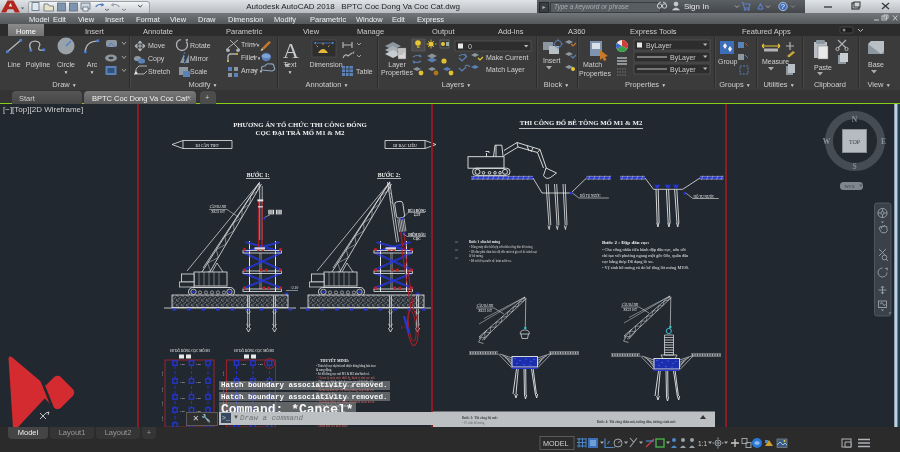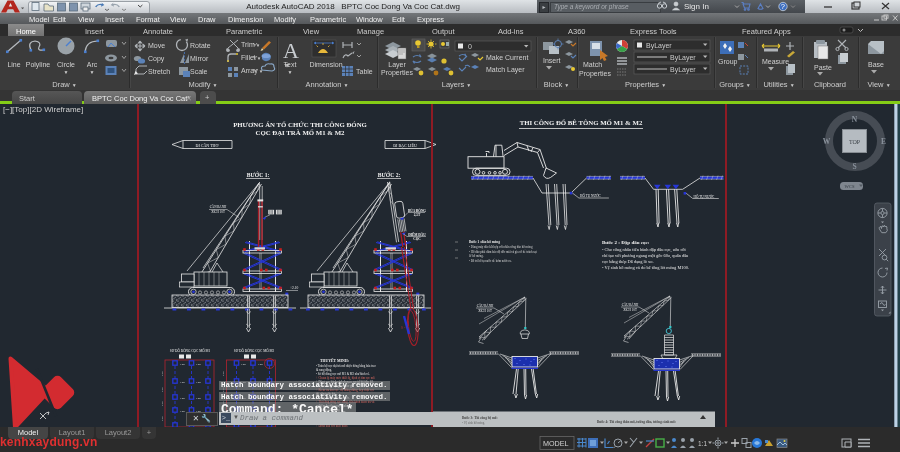--- a/index.html
+++ b/index.html
@@ -20,21 +20,21 @@
 #ribtabs{left:0;top:24px;width:900px;height:12px;background:#2c2c2c;color:#cdcdcd;font-size:7.5px;}
 #ribtabs span{position:absolute;top:2.5px;}
 #ribtabs .active{background:linear-gradient(#8b8b8b,#6e6e6e);color:#fff;}
 
 #ribbon{left:0;top:36px;width:900px;height:54px;background:#3b3b3b;color:#c8c8c8;}
 .psep{position:absolute;top:1px;width:1px;height:51px;background:#2c2c2c;border-right:1px solid #464646;}
 .plabel{position:absolute;top:44px;height:9px;font-size:7.5px;color:#cdcdcd;text-align:center;}
 .ritem{position:absolute;font-size:7px;color:#d0d0d0;text-align:center;}
 .rsmall{position:absolute;font-size:7px;color:#d0d0d0;}
 
-#filetabs{left:0;top:90px;width:900px;height:14px;background:#343434;border-bottom:3px solid #84cc16;box-sizing:border-box;}
+#filetabs{left:0;top:90px;width:900px;height:14px;background:#343434;border-bottom:1px solid #84cc16;box-sizing:border-box;}
 .ftab{position:absolute;top:1px;height:13px;font-size:7.5px;border-radius:4px 4px 0 0;}
 
 #canvas{left:0;top:104px;width:900px;height:323px;background:#212830;overflow:hidden;}
 #dwg text{font-family:"Liberation Serif",serif;}
 
 #bottombar{left:0;top:427px;width:900px;height:25px;background:#2b2b2b;}
 .mtab{position:absolute;top:0px;height:12px;font-size:7.5px;border-radius:0 0 4px 4px;color:#9a9a9a;background:#353535;text-align:center;}
 #wm{left:0px;top:435px;width:200px;font-size:12px;font-weight:bold;color:#e03030;letter-spacing:0.2px;}
 </style>
 </head>
@@ -786,21 +786,20 @@
     <path d="M10.5,18.5 L49,51 L15,87.5 Z" fill="#d32b30" stroke="#d32b30" stroke-width="4" stroke-linejoin="round"></path>
     <rect x="44.2" y="39.2" width="26.6" height="26.6" rx="5" fill="#d32b30" transform="rotate(45 57.5 52.5)"></rect>
     <path d="M37,29 L56,76" stroke="#212830" stroke-width="2.6"></path>
   </svg>
 
   <div class="abs" id="bottombar"></div>
   <div class="abs mtab" style="left:8px;width:40px;background:#454545;color:#f0f0f0;top:427px;"><span style="position:relative;top:1px">Model</span></div>
   <div class="abs mtab" style="left:50px;width:44px;top:427px;"><span style="position:relative;top:1px">Layout1</span></div>
   <div class="abs mtab" style="left:96px;width:44px;top:427px;"><span style="position:relative;top:1px">Layout2</span></div>
   <div class="abs mtab" style="left:142px;width:14px;top:427px;"><span style="position:relative;top:1px">+</span></div>
-  <div class="abs" id="wm">kenhxaydung.vn</div>
   <div class="abs" id="statusbar" style="left:536px;top:435px;width:364px;height:17px;">
     <svg width="364" height="17" viewBox="0 0 364 17">
       <rect x="4" y="1.5" width="34" height="13" fill="none" stroke="#666" stroke-width="0.8"></rect>
       <text x="7" y="11" font-size="7.2" fill="#d5d5d5">MODEL</text>
       <g stroke="#4a88cc" stroke-width="1">
           <path d="M41,4 h9 M41,7.5 h9 M41,11 h9 M43,3 v9.5 M46.5,3 v9.5 M50,3 v9.5"></path>
         </g>
       <rect x="52" y="3" width="10" height="10" fill="#3d6eb8"></rect>
         <rect x="54" y="5" width="6" height="6" fill="#6f9fd8"></rect>
       <path d="M64,6.5 l2,2.5 l2,-2.5" fill="#aaa"></path>

